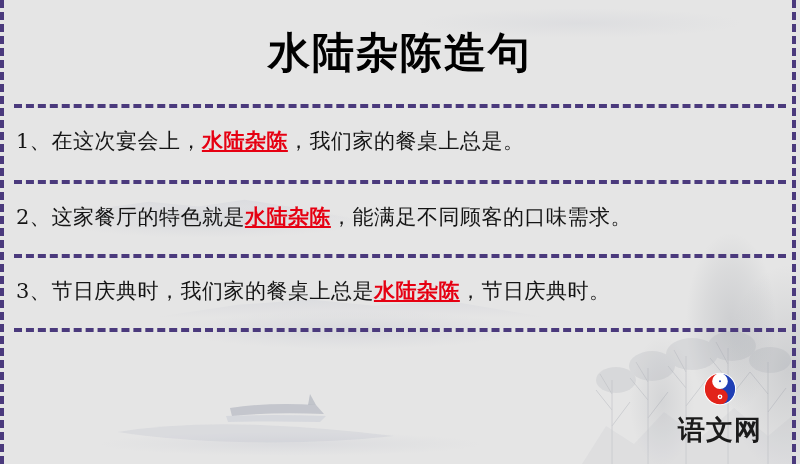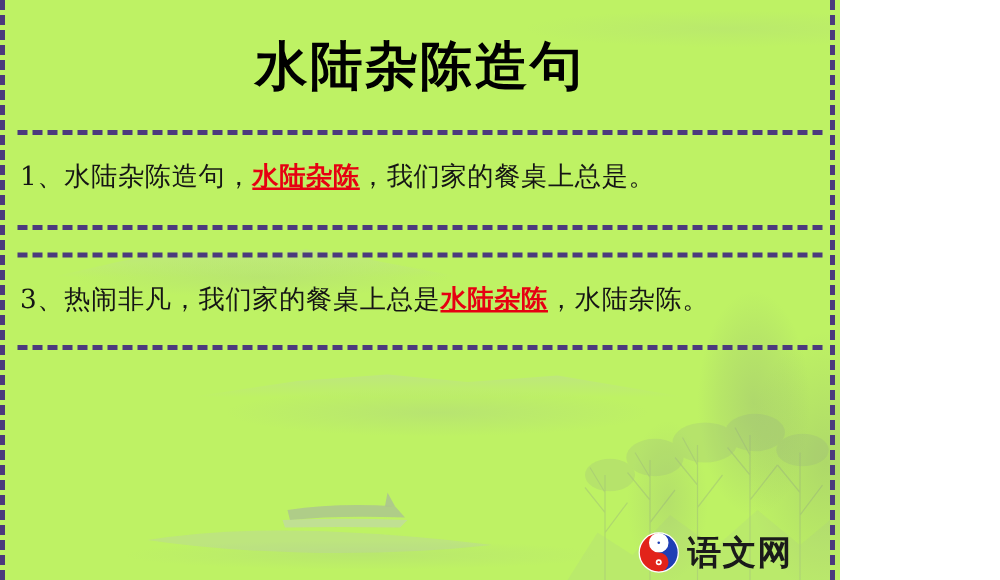--- a/index.html
+++ b/index.html
@@ -2,24 +2,24 @@
 <html><head>
 <meta charset="utf-8">
 <style>
   html, body {
     margin: 0;
     padding: 0;
     background: #ffffff;
   }
   #page {
     position: relative;
-    width: 672px;
+    width: 800px;
     height: 464px;
     overflow: hidden;
-    background: #bef264;
+    background: #e5e5e5;
     font-family: "DejaVu Serif", "Liberation Serif", serif;
     box-sizing: border-box;
   }
 
   
   .wm {
     position: absolute;
     pointer-events: none;
     z-index: 0;
   }
@@ -148,25 +148,26 @@
   .sentence .idiom {
     color: #e60012;
     font-weight: bold;
     text-decoration: underline;
   }
 
   
   .logo {
     position: absolute;
     right: 38px;
-    bottom: 4px;
+    bottom: 16px;
     z-index: 4;
     display: flex;
     align-items: center;
     gap: 6px;
+    flex-direction: column;
   }
   .logo-mark {
     width: 34px;
     height: 34px;
     flex: 0 0 34px;
   }
   .logo-text {
     font-size: 27px;
     font-weight: bold;
     color: #1a1a1a;
@@ -215,30 +216,33 @@
   <div class="edge-dash edge-left"></div>
   <div class="edge-dash edge-right"></div>
 
   <div class="content">
 
     <div class="title">水陆杂陈造句</div>
 
     <div class="sep sep-1"></div>
 
     <div class="sentence">
-      <span>1、</span><span>水陆杂陈造句，</span><span class="idiom">水陆杂陈</span><span>，我们家的餐桌上总是。</span>
+      <span>1、</span><span>在这次宴会上，</span><span class="idiom">水陆杂陈</span><span>，我们家的餐桌上总是。</span>
     </div>
 
     <div class="sep sep-2"></div>
 
+    <div class="sentence">
+      <span>2、</span><span>这家餐厅的特色就是</span><span class="idiom">水陆杂陈</span><span>，能满足不同顾客的口味需求。</span>
+    </div>
 
     <div class="sep sep-3"></div>
 
     <div class="sentence">
-      <span>3、</span><span>热闹非凡，我们家的餐桌上总是</span><span class="idiom">水陆杂陈</span><span>，水陆杂陈。</span>
+      <span>3、</span><span>节日庆典时，我们家的餐桌上总是</span><span class="idiom">水陆杂陈</span><span>，节日庆典时。</span>
     </div>
 
     <div class="sep sep-4"></div>
 
   </div>
 
   <div class="logo">
     <svg class="logo-mark" viewBox="0 0 100 100">
       <circle cx="50" cy="50" r="46" fill="#ffffff"></circle>
       <path d="M50 4 A46 46 0 0 1 50 96 A23 23 0 0 1 50 50 A23 23 0 0 0 50 4 Z" fill="#1f3fb5"></path>

